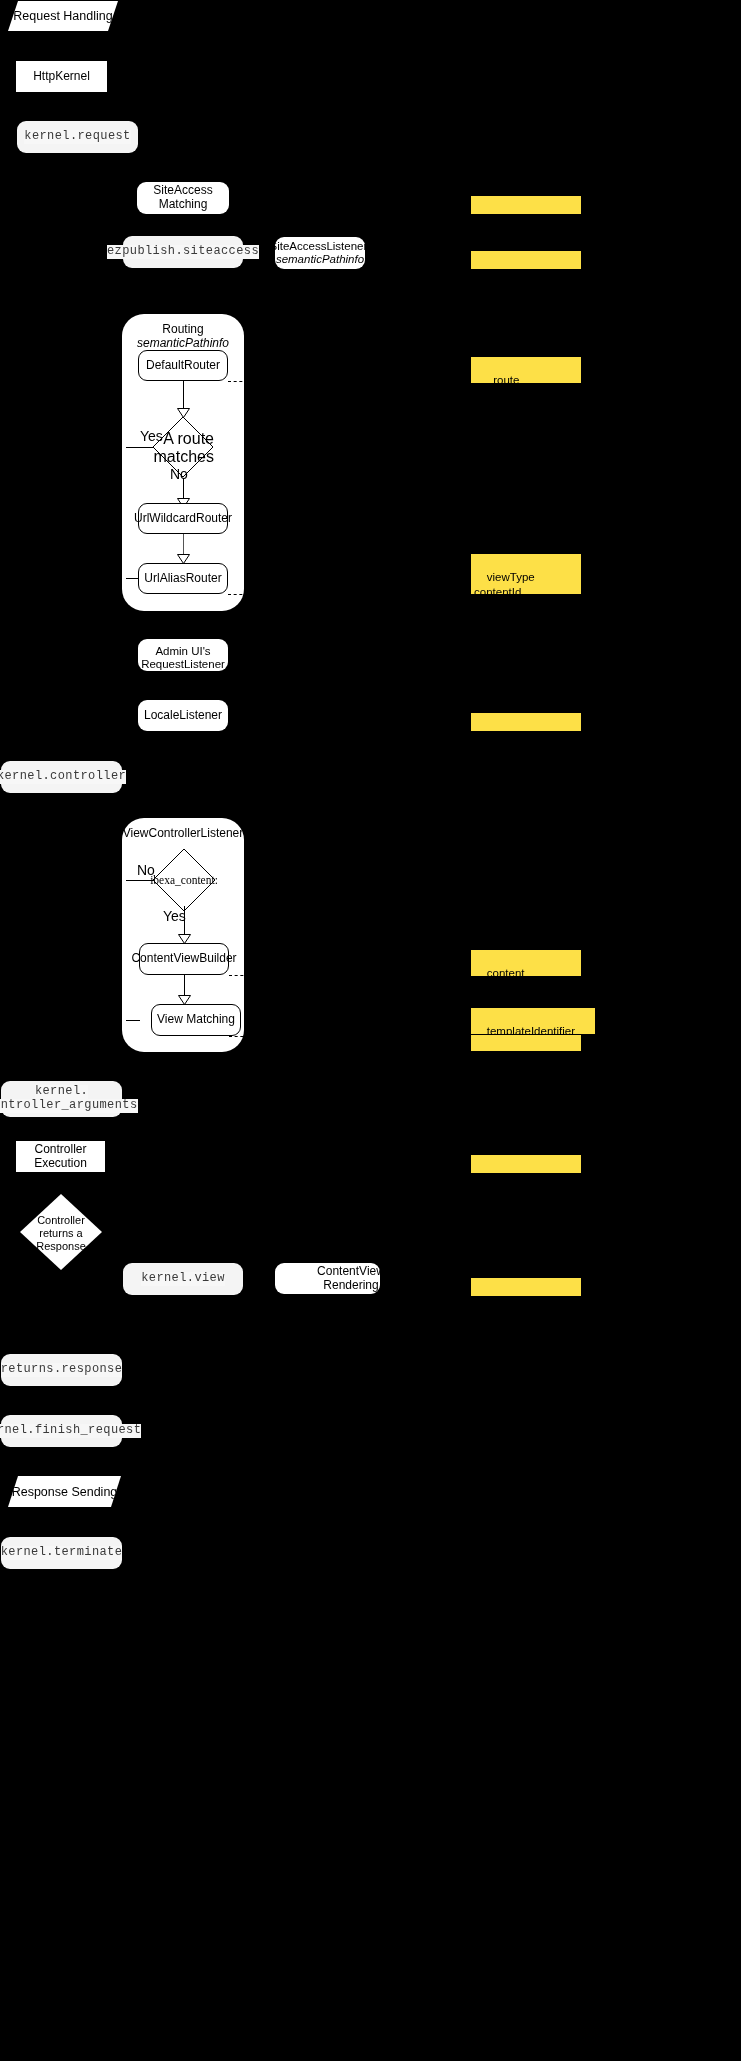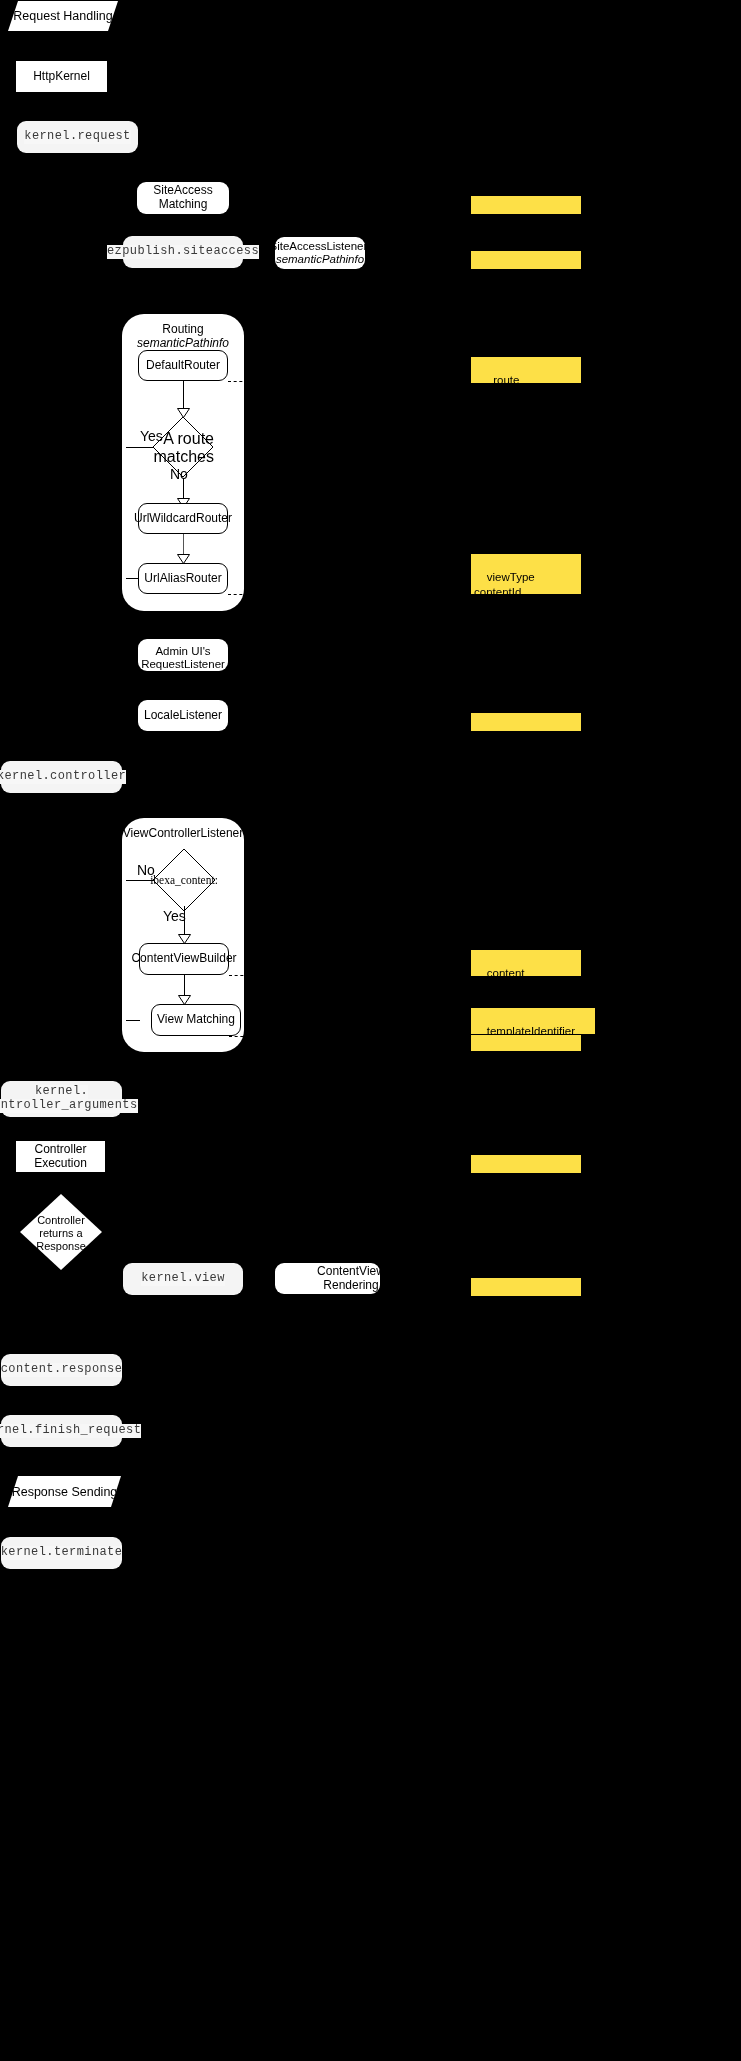--- a/index.html
+++ b/index.html
@@ -254,21 +254,21 @@
 
   <div class="node round-nb" style="left:275px;top:1263px;width:105px;height:31px;padding-left:47px;">
     <span class="t12">ContentView Rendering</span>
   </div>
 
   <div class="attr" style="left:471px;top:1278px;width:110px;height:18px;">
     <span>response</span>
   </div>
 
   <div class="node event" style="left:1px;top:1354px;width:121px;height:32px;">
-    <span class="t12">content.response</span>
+    <span class="t12">returns.response</span>
   </div>
 
   <div class="node event" style="left:1px;top:1415px;width:121px;height:32px;">
     <span class="t12">kernel.finish_request</span>
   </div>
 
   <div class="banner" style="left:8px;top:1476px;width:113px;height:31px;
               clip-path:polygon(10px 0, 113px 0, 103px 31px, 0px 31px);">
     <span class="t13">Response Sending</span>
   </div>

